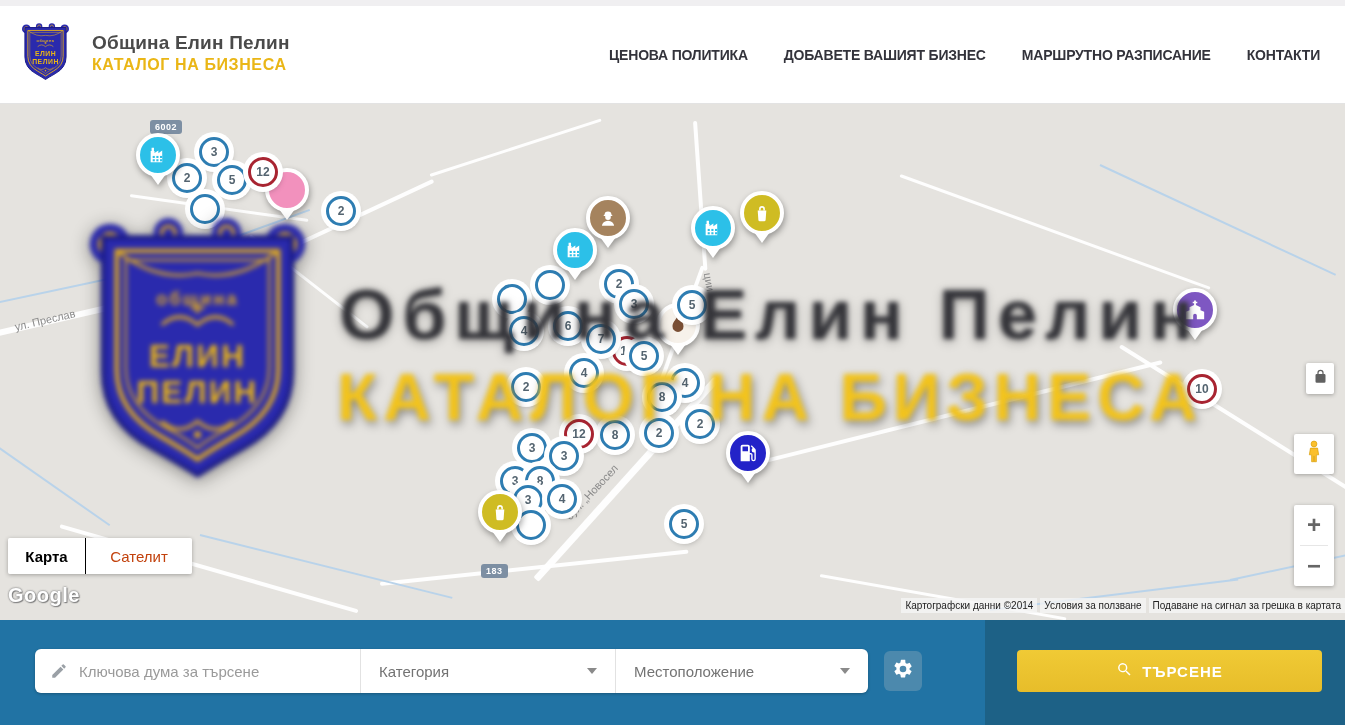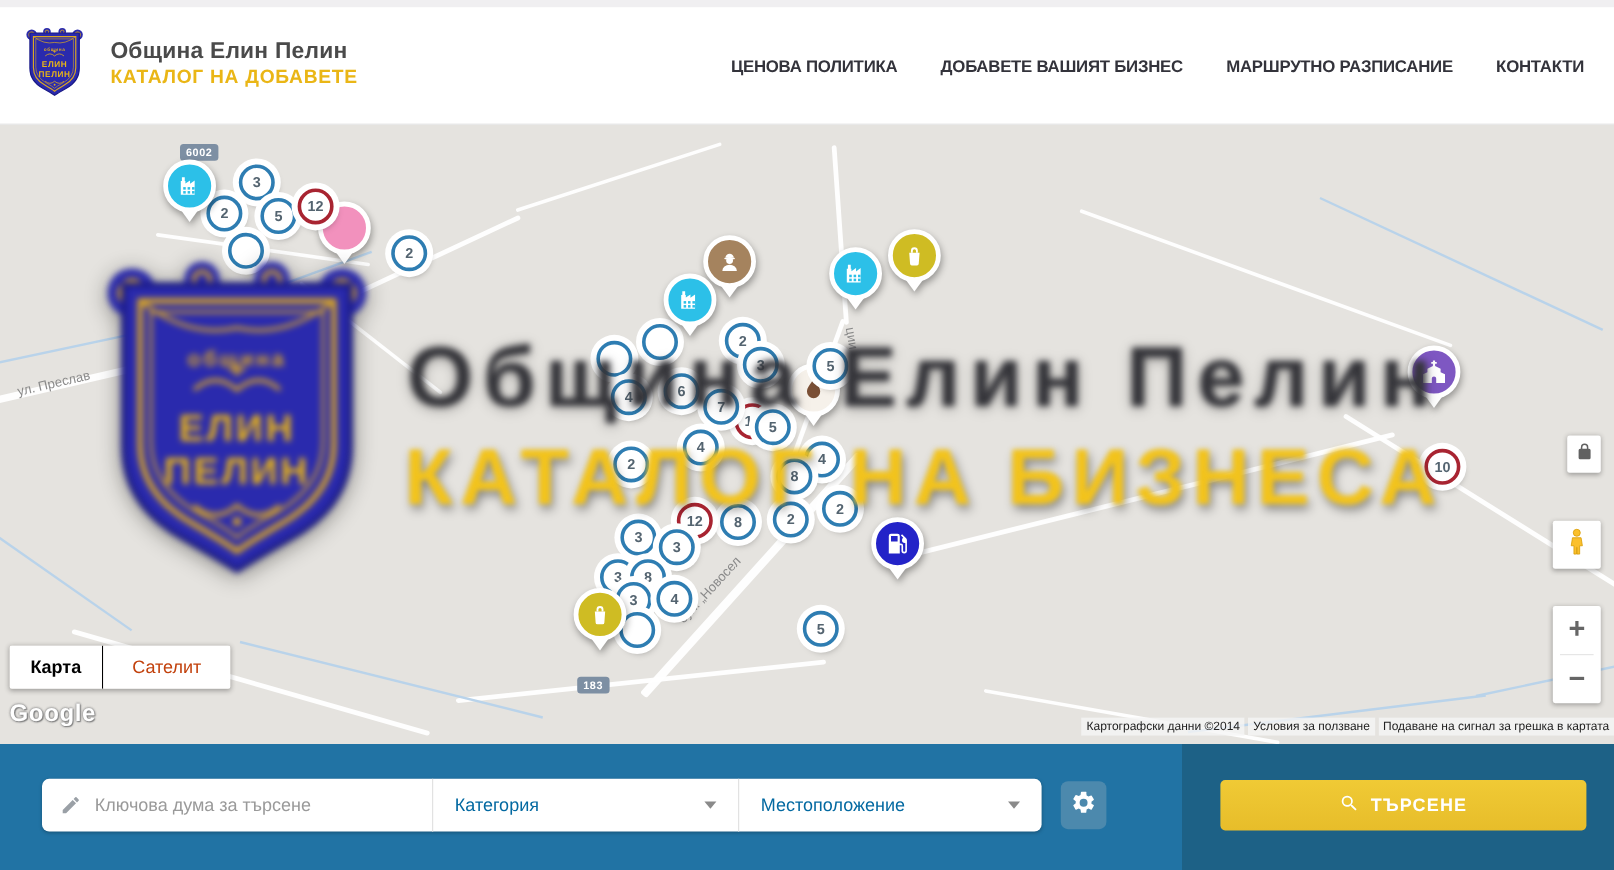--- a/index.html
+++ b/index.html
@@ -75,21 +75,21 @@
   #searchbar .right-panel { position:absolute; right:0; top:0; width:360px; height:105px; background:#1d6186; }
   .filter-box { position:absolute; left:35px; top:29px; width:833px; height:44px; background:#fff;
                 border-radius:6px; display:flex; box-shadow:0 1px 3px rgba(0,0,0,.25); }
   .fb-cell { position:relative; display:flex; align-items:center; }
   .fb-cell + .fb-cell { border-left:1px solid #e2e2e2; }
   .fb-keyword { width:325px; }
   .fb-keyword svg { position:absolute; left:15px; width:18px; height:18px; }
   .fb-keyword input { border:none; outline:none; width:100%; height:100%; padding-left:44px; font-size:15px;
                 color:#555; font-family:"Liberation Sans", sans-serif; background:transparent; }
   .fb-keyword input::placeholder { color:#9a9a9a; }
-  .fb-select { width:255px; padding:0 18px; font-size:15px; color:#0369a1; cursor:pointer;
+  .fb-select { width:255px; padding:0 18px; font-size:15px; color:#737373; cursor:pointer;
                justify-content:space-between; }
   .fb-select:last-child { width:253px; }
   .caret { width:0; height:0; border-left:5px solid transparent; border-right:5px solid transparent;
            border-top:6px solid #8a8a8a; }
   #gear-btn { position:absolute; left:884px; top:31px; width:38px; height:40px; background:#4c89ad; border-radius:6px;
            display:flex; align-items:center; justify-content:center; cursor:pointer; }
   #gear-btn svg { width:22px; height:22px; }
   #search-btn { position:absolute; left:1017px; top:30px; width:305px; height:42px; border:none; border-radius:4px;
            background:linear-gradient(#f0ca35, #e7bd2a); color:#fff; font-size:15px; font-weight:bold;
            letter-spacing:1px; cursor:pointer; display:flex; align-items:center; justify-content:center; gap:9px;
@@ -120,21 +120,21 @@
  <text x="50" y="40" text-anchor="middle" font-size="8" font-weight="bold" fill="#d9a625" letter-spacing="1">община</text>
  <path d="M50,44 v-5 M47,41.5 h6" stroke="#d9a625" stroke-width="1.2" fill="none"></path>
  <path d="M34,49 Q42,42 50,49 Q58,42 66,49" stroke="#d9a625" stroke-width="1.4" fill="none"></path>
  <text x="50" y="68" text-anchor="middle" font-size="14" font-weight="bold" fill="#e9b516" letter-spacing="1">ЕЛИН</text>
  <text x="50" y="84" text-anchor="middle" font-size="14" font-weight="bold" fill="#e9b516" letter-spacing="1">ПЕЛИН</text>
  <path d="M34,92 Q42,99 50,92 Q58,99 66,92" stroke="#d9a625" stroke-width="1.4" fill="none"></path>
  <circle cx="50" cy="98" r="1.6" fill="#d9a625"></circle>
 </svg></span>
       <span class="brand-text">
         <div class="brand-title">Община Елин Пелин</div>
-        <div class="brand-subtitle">КАТАЛОГ НА ДОБАВЕТЕ</div>
+        <div class="brand-subtitle">КАТАЛОГ НА БИЗНЕСА</div>
       </span>
     </div>
     <nav id="nav">
       <a>ЦЕНОВА ПОЛИТИКА</a>
       <a>ДОБАВЕТЕ ВАШИЯТ БИЗНЕС</a>
       <a>МАРШРУТНО РАЗПИСАНИЕ</a>
       <a>КОНТАКТИ</a>
     </nav>
   </div>
 

